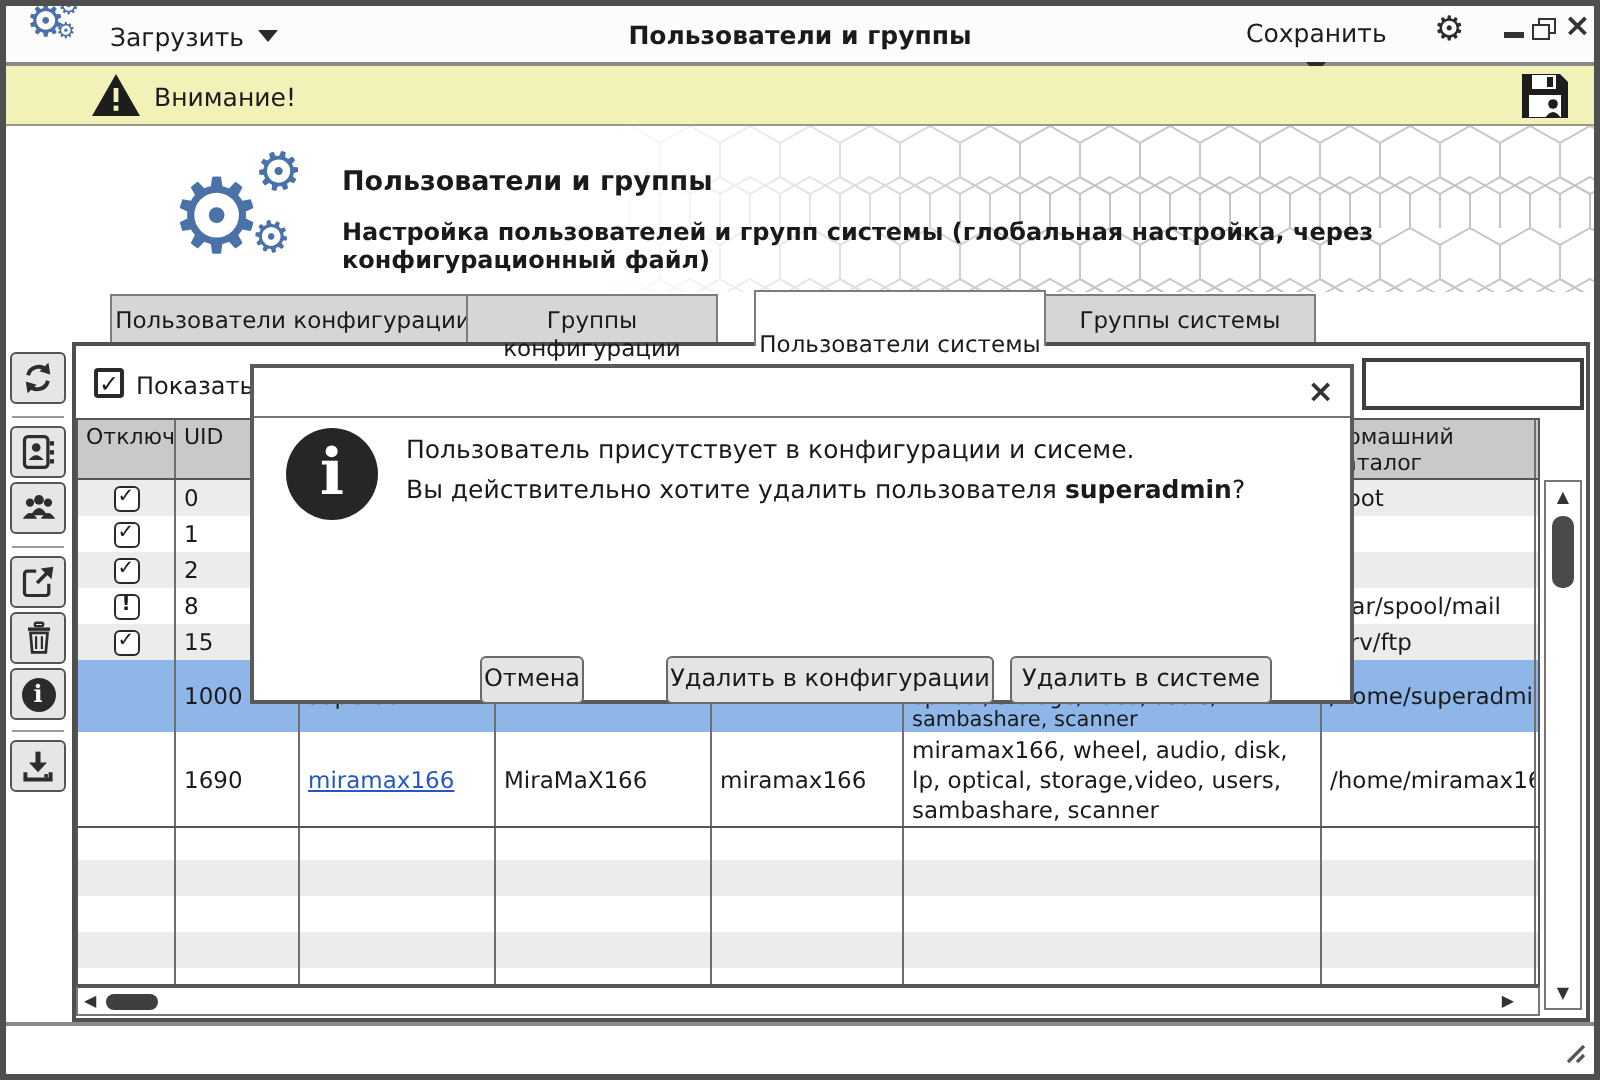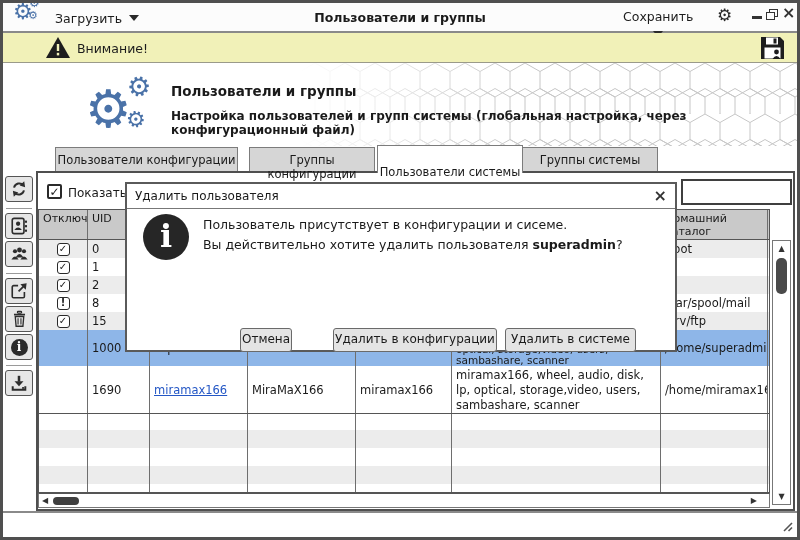--- a/index.html
+++ b/index.html
@@ -163,21 +163,21 @@
     <div class="hdr-logo">
       <span class="g1">⚙</span>
         <span class="g2">⚙</span>
         <span class="g3">⚙</span>
     </div>
     <div class="hdr-title">Пользователи и группы</div>
     <div class="hdr-sub">Настройка пользователей и групп системы (глобальная настройка, через конфигурационный файл)</div>
   </div>
 
   <div class="tab" style="left:52px; width:183px;">Пользователи конфигурации</div>
-  <div class="tab" style="left:246px; width:126px;">Группы конфигурации</div>
+  <div class="tab" style="left:230px; width:126px;">Группы конфигурации</div>
   <div class="tab active" style="left:374px; width:146px;">Пользователи системы</div>
   <div class="tab" style="left:519px; width:136px;">Группы системы</div>
 
   <div class="panel"></div>
 
   <div class="sidebtn" style="top:173px;">
     <svg class="icon-svg" width="18" height="18" viewBox="0 0 20 20">
       <path d="M4.5 8.5 A6 6 0 0 1 15 6" fill="none" stroke="#2d2d2d" stroke-width="2.2"></path>
       <polygon points="15.8,1.5 16.8,8 10.8,6.2" fill="#2d2d2d"></polygon>
       <path d="M15.5 11.5 A6 6 0 0 1 5 14" fill="none" stroke="#2d2d2d" stroke-width="2.2"></path>
@@ -388,21 +388,20 @@
     <div class="grip">
       <svg class="icon-svg" width="14" height="14" viewBox="0 0 14 14">
         <line x1="5" y1="13" x2="13" y2="5" stroke="#555" stroke-width="1.6"></line>
         <line x1="9.5" y1="13" x2="13" y2="9.5" stroke="#555" stroke-width="1.6"></line>
       </svg>
     </div>
   </div>
 
   <div class="dialog">
     <div class="dlg-title">
-      <span class="dlg-title-text">Удалить пользователя</span>
       <span class="dlg-close">×</span>
     </div>
     <div class="dlg-icon">i</div>
     <div class="dlg-l1">Пользователь присутствует в конфигурации и сисеме.</div>
     <div class="dlg-l2">
       <span>Вы действительно хотите удалить пользователя </span><b>superadmin</b><span>?</span>
     </div>
     <div class="dlg-btn" style="left:113px; width:52px;">Отмена</div>
     <div class="dlg-btn" style="left:206px; width:164px;">Удалить в конфигурации</div>
     <div class="dlg-btn" style="left:378px; width:131px;">Удалить в системе</div>

